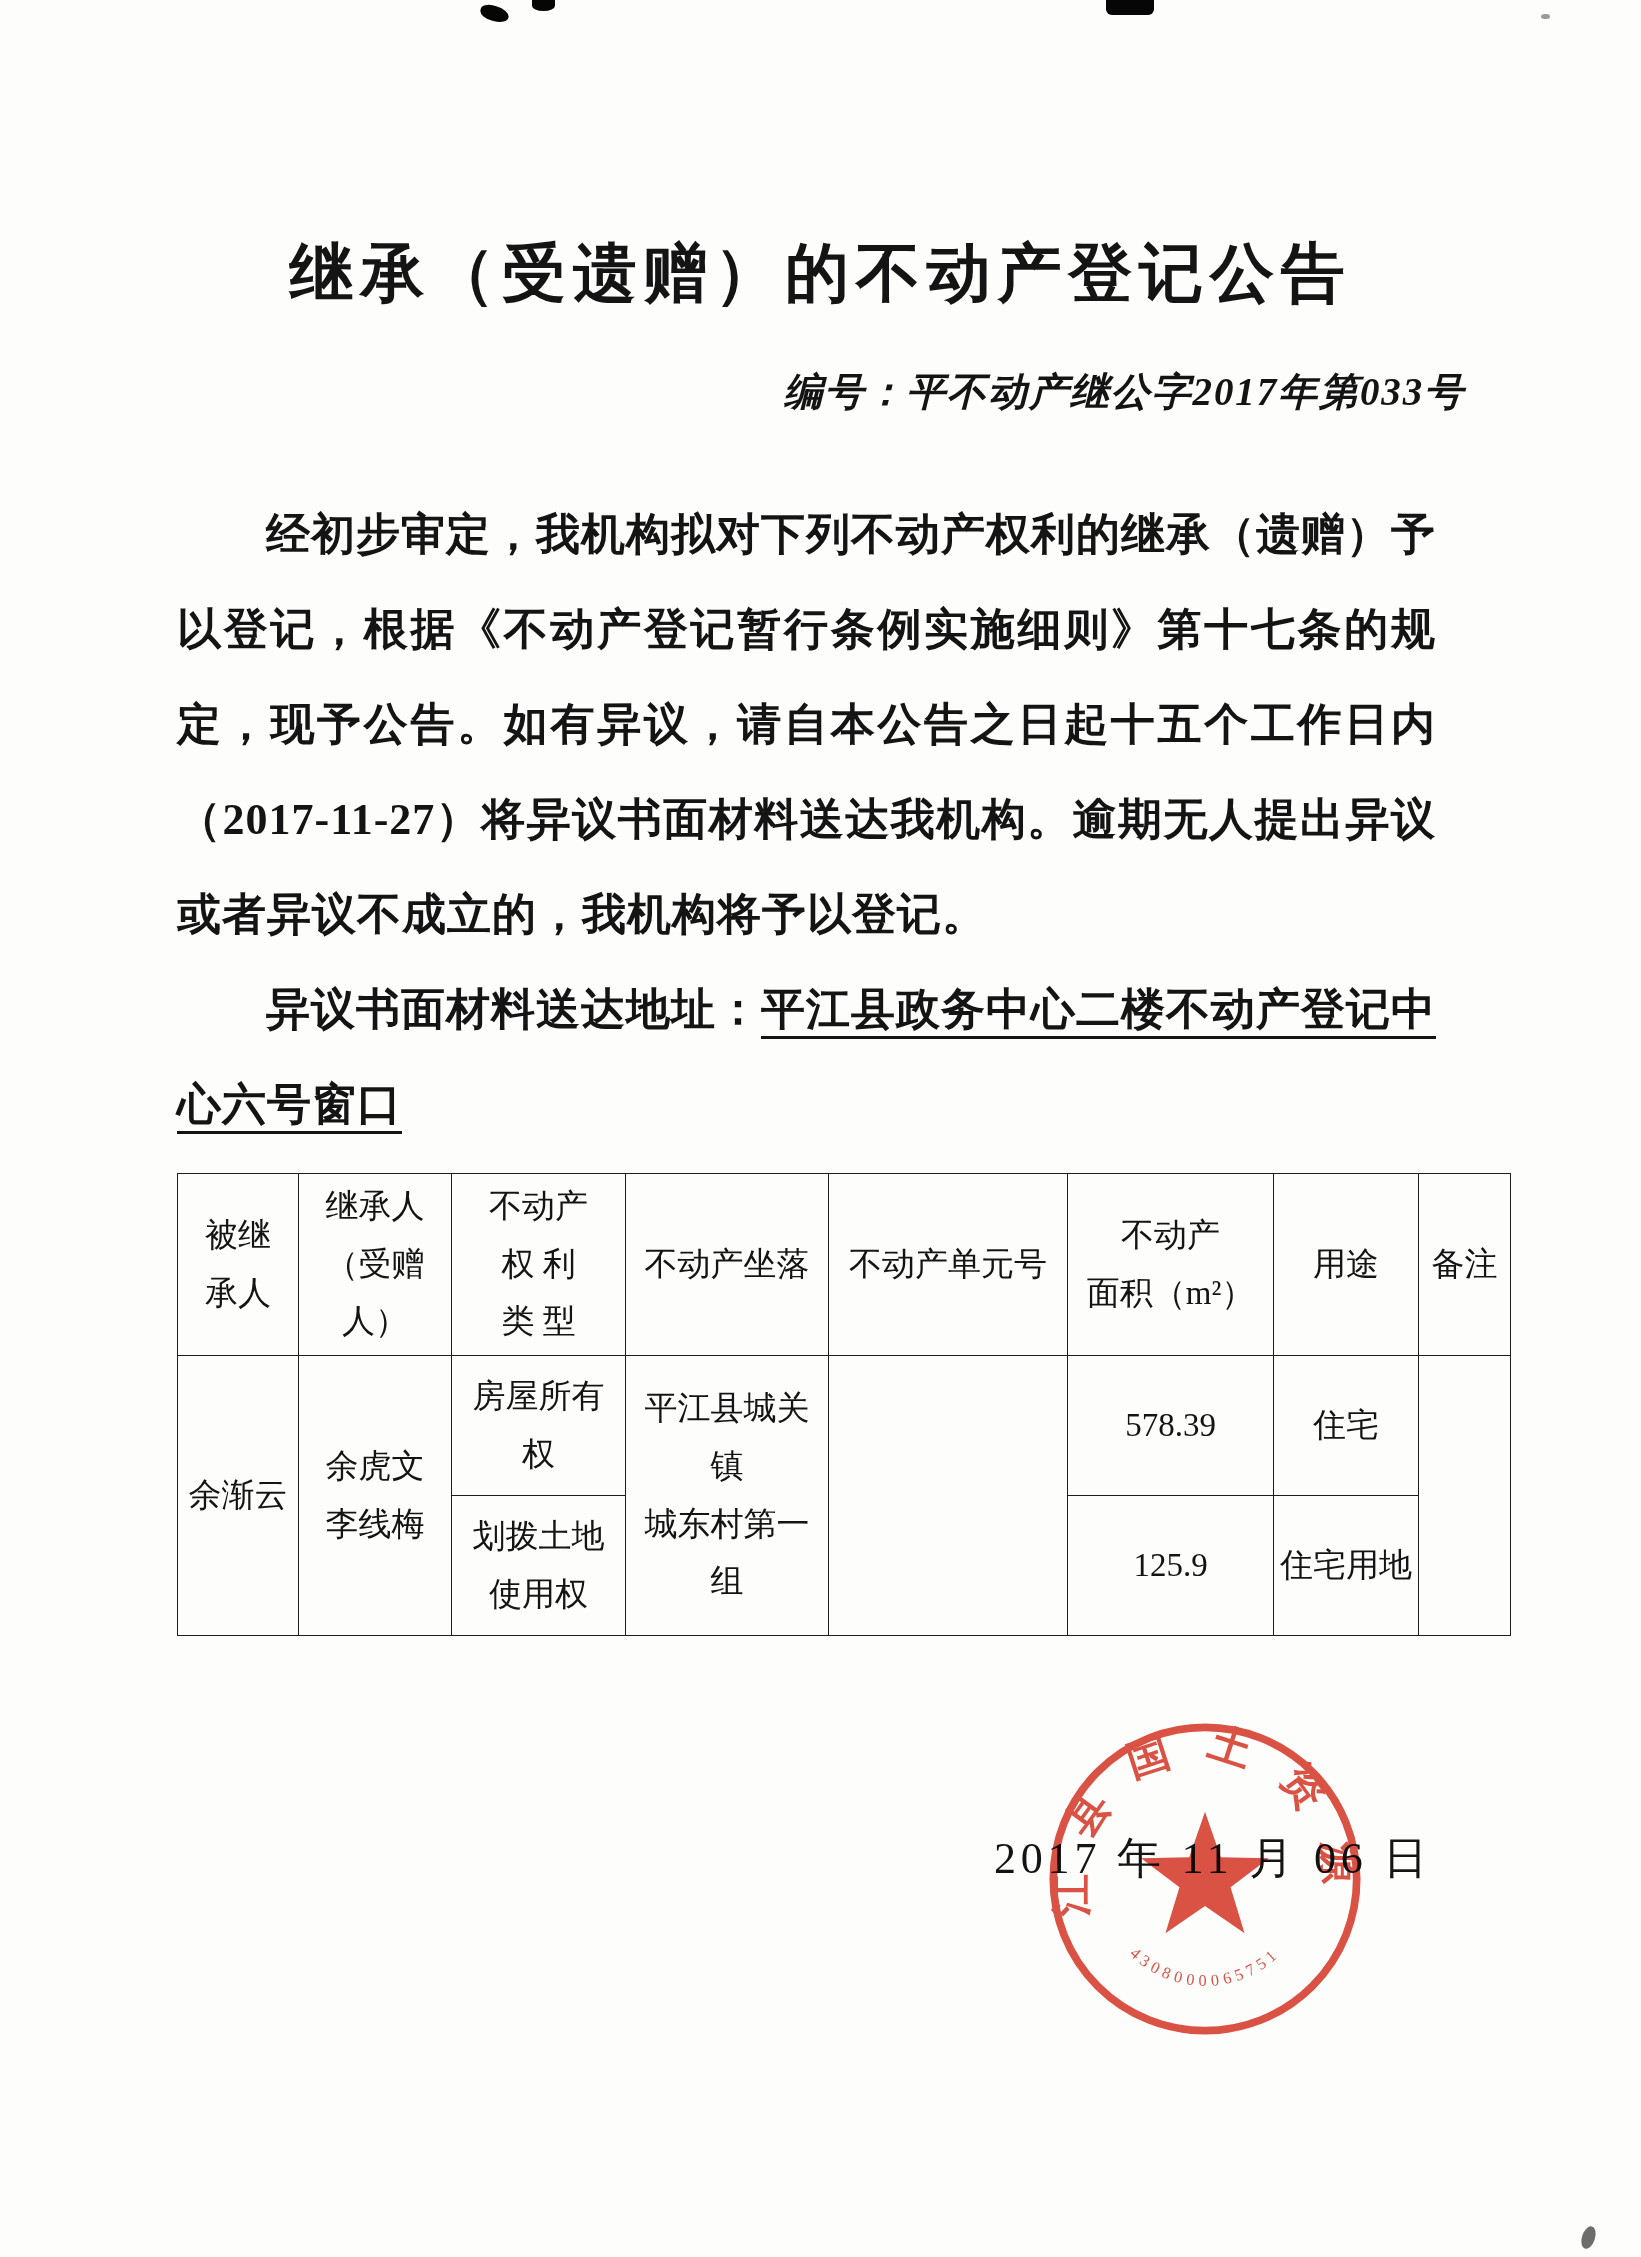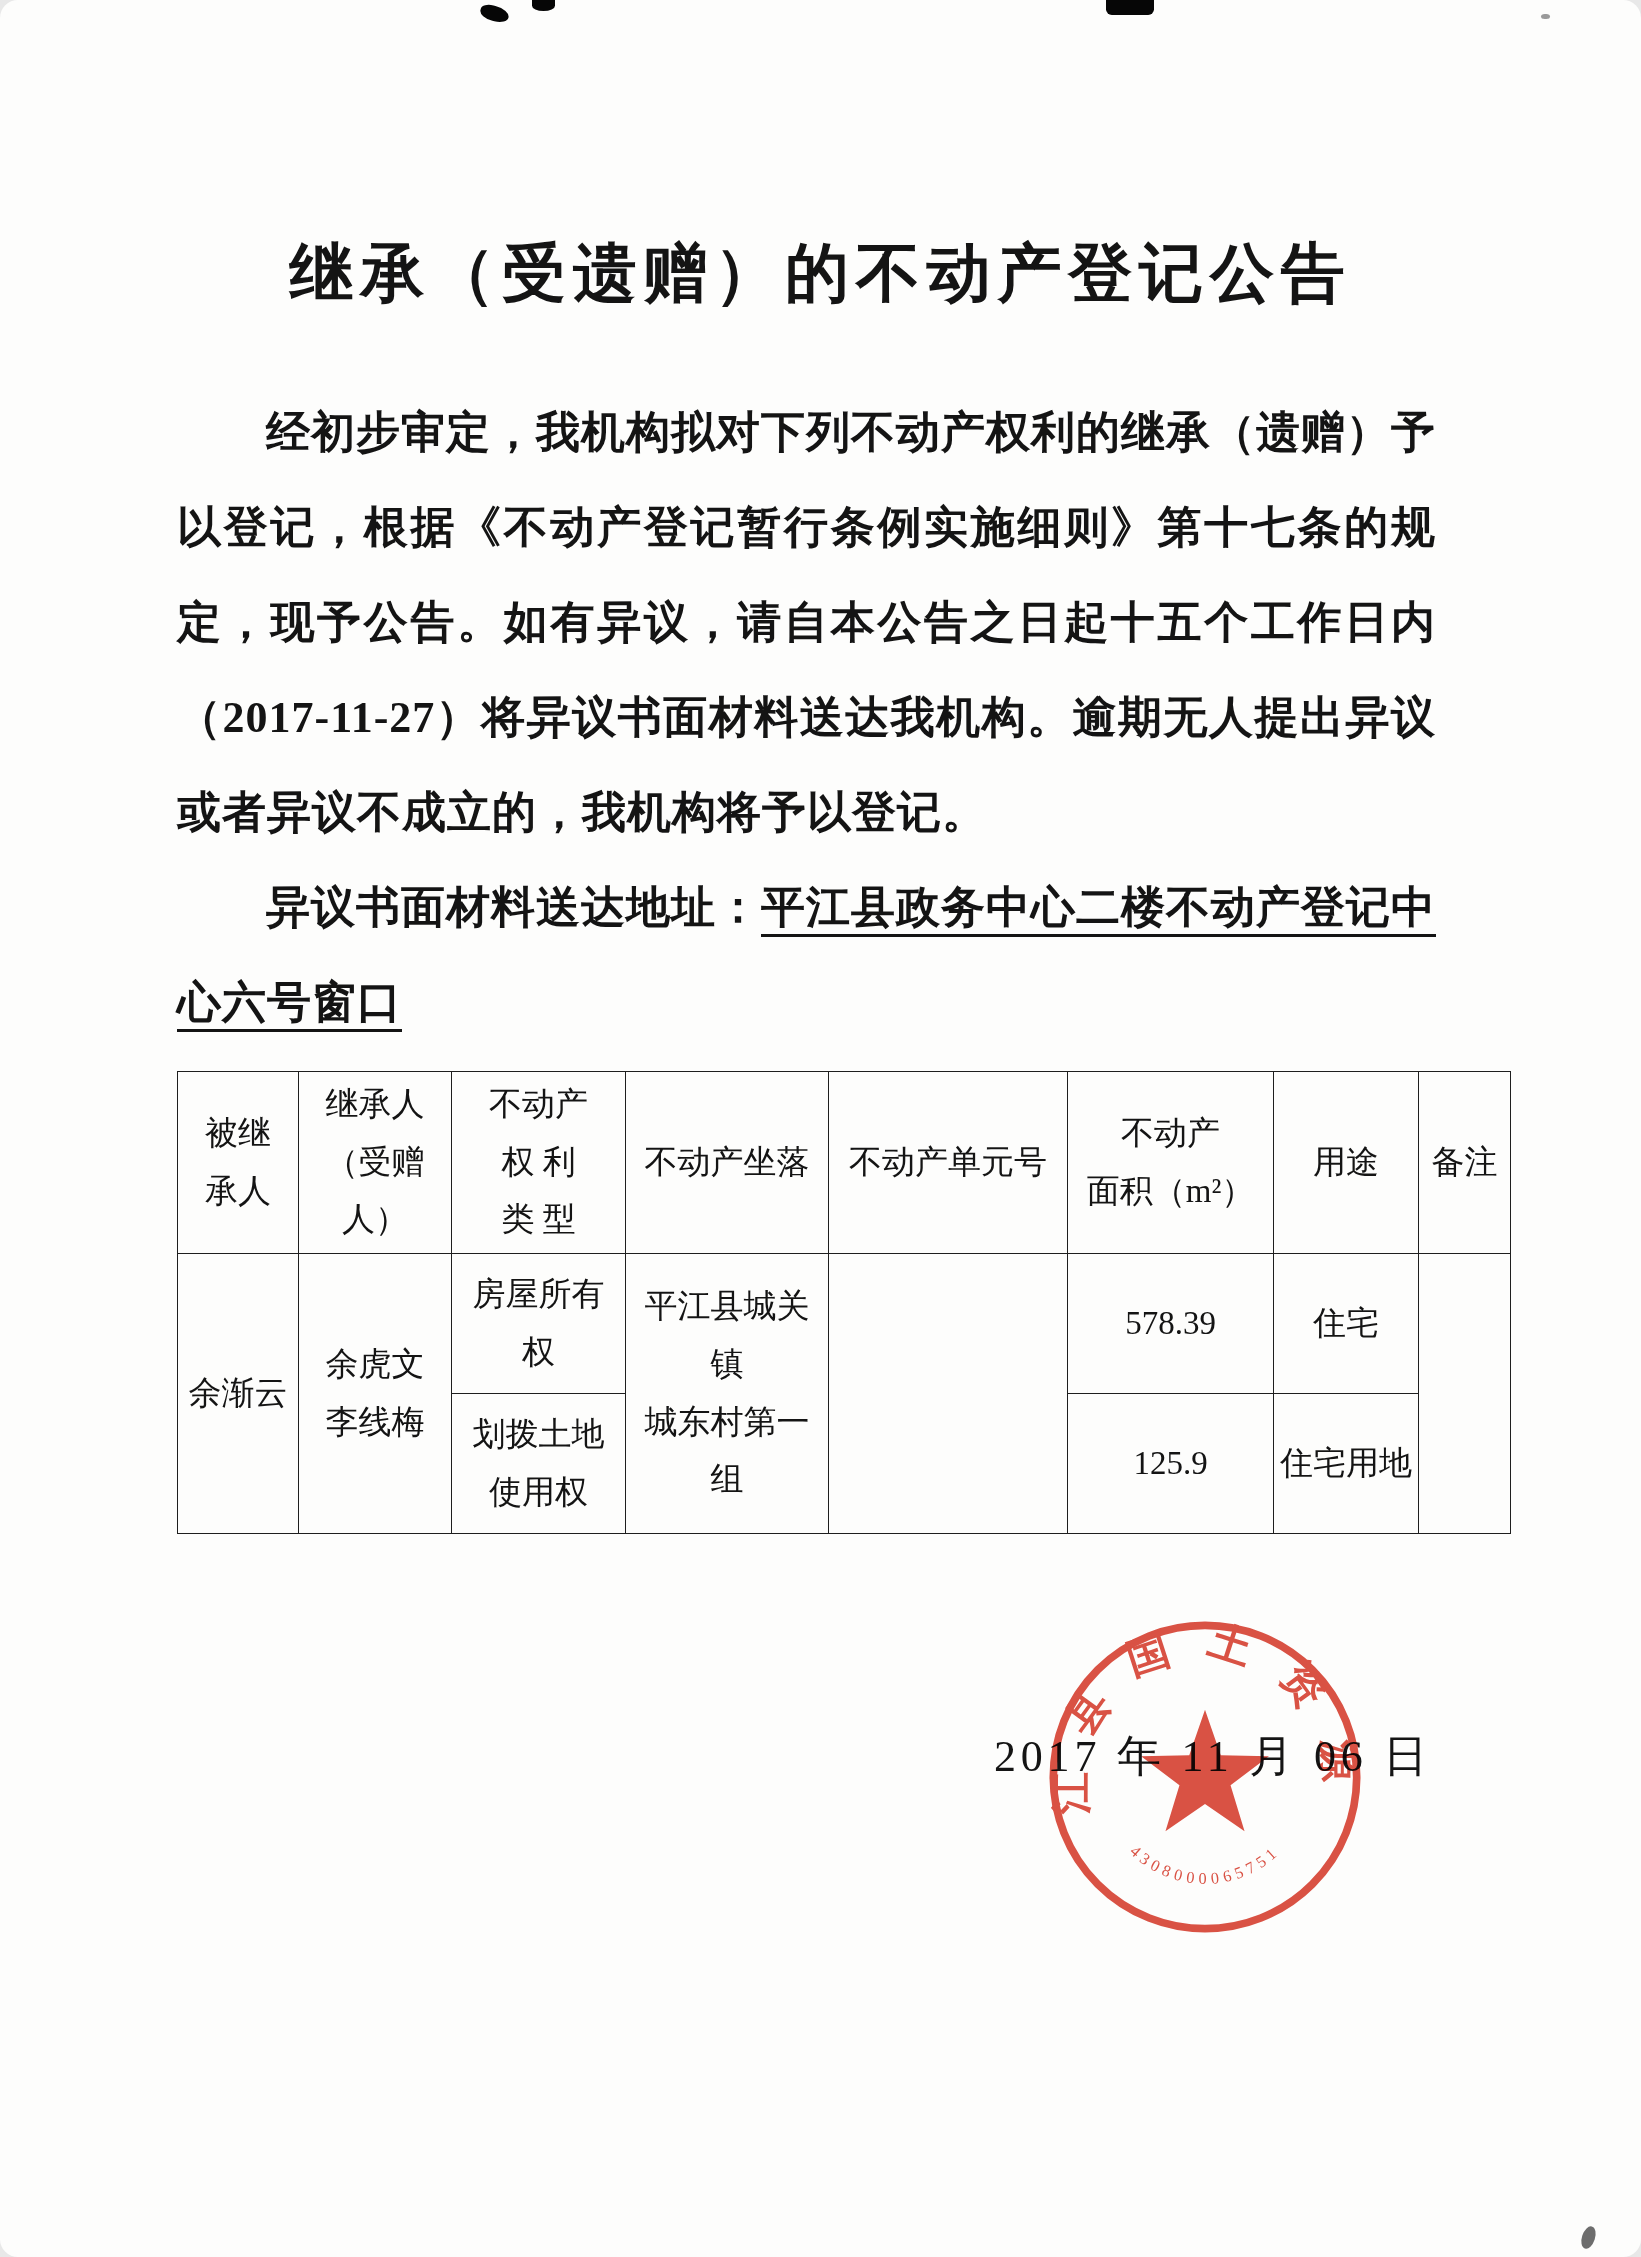--- a/index.html
+++ b/index.html
@@ -5,21 +5,20 @@
   * { margin:0; padding:0; box-sizing:border-box; }
   html,body { background:#e8e8e8; }
   .page {
     position:relative;
     width:1641px; height:2257px;
     margin:0 auto;
     background:#fdfdfc;
     overflow:hidden;
     font-family:"Liberation Serif","DejaVu Serif",serif;
     color:#141414;
-    border-radius:18px;
   }
 
   
   .artifact { position:absolute; background:#060606; }
   .a1 { left:480px; top:5.8px;  width:29px; height:15.4px; border-radius:45% 60% 50% 55%; transform:rotate(14deg); }
   .a2 { left:532px; top:0;    width:23px; height:10.6px; border-radius:0 0 50% 50%; }
   .a3 { left:1106px; top:0;   width:48px; height:14.5px; border-radius:0 0 5.8px 5.8px; }
   .a4 { left:1541px; top:13.5px; width:8.7px; height:5.8px; background:#9a9a9a; border-radius:50%; }
   .a5 { left:1582px; top:2226px; width:12.6px; height:23px; background:#6d6d6d; border-radius:50%; transform:rotate(18deg); }
 
@@ -95,20 +94,21 @@
 <div class="page">
 
   <div class="artifact a1"></div>
   <div class="artifact a2"></div>
   <div class="artifact a3"></div>
   <div class="artifact a4"></div>
   <div class="artifact a5"></div>
 
   <h1 class="title">继承（受遗赠）的不动产登记公告</h1>
 
+  <div class="doc-number">编号：平不动产继公字2017年第033号</div>
 
   <div class="body-text">
     <p>经初步审定，我机构拟对下列不动产权利的继承（遗赠）予以登记，根据《不动产登记暂行条例实施细则》第十七条的规定，现予公告。如有异议，请自本公告之日起十五个工作日内（2017-11-27）将异议书面材料送达我机构。逾期无人提出异议或者异议不成立的，我机构将予以登记。</p>
     <p><span>异议书面材料送达地址：</span><span class="u">平江县政务中心二楼不动产登记中心六号窗口</span></p>
   </div>
 
   <table class="reg">
     <colgroup>
       <col style="width:121px">
         <col style="width:153px">

